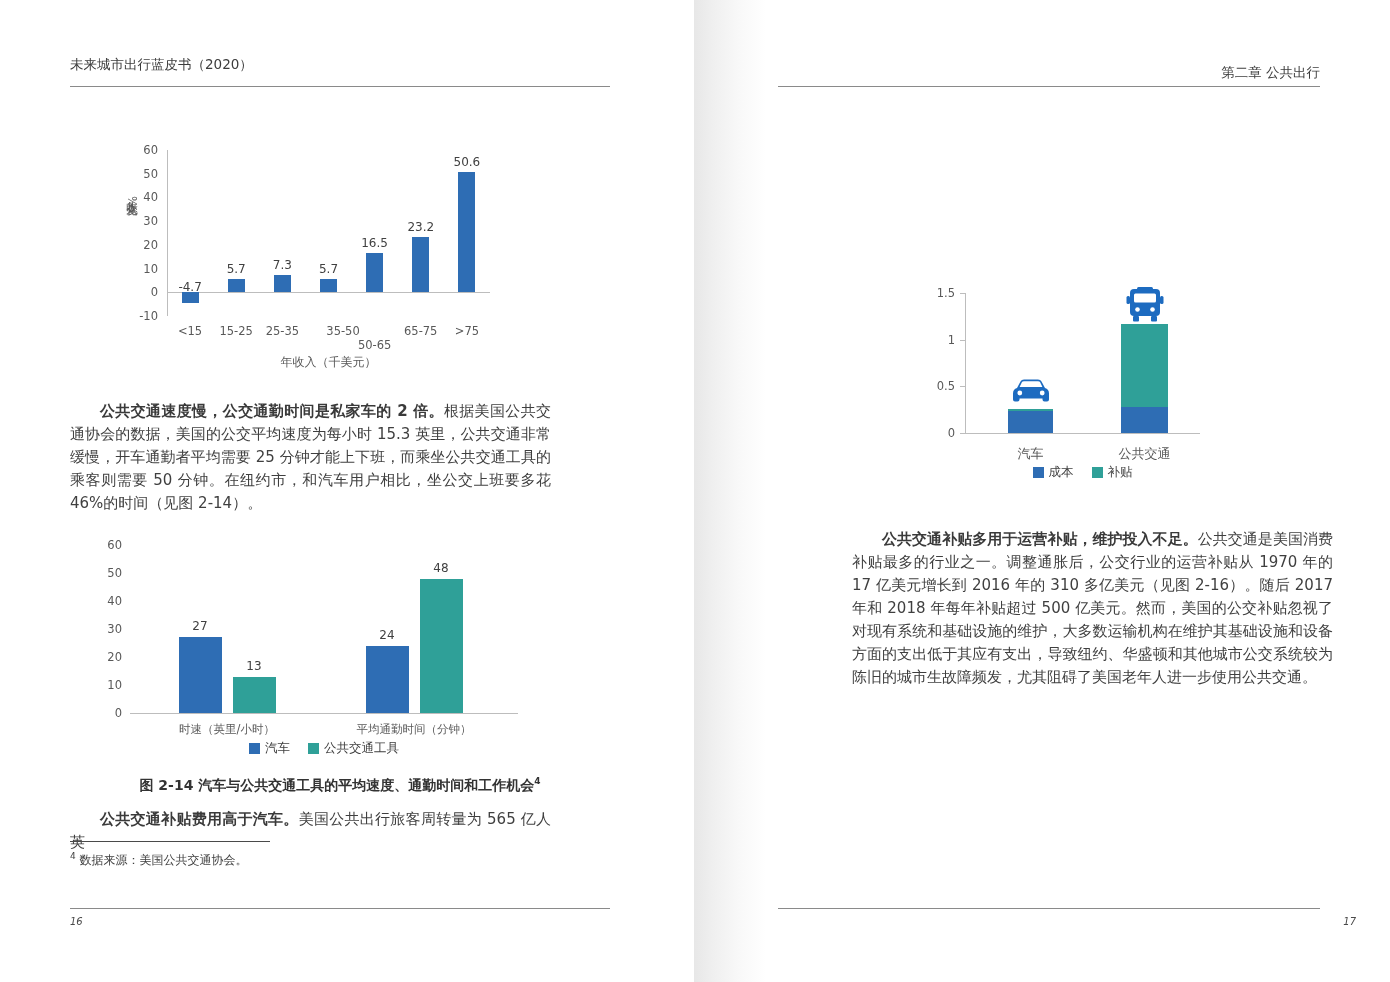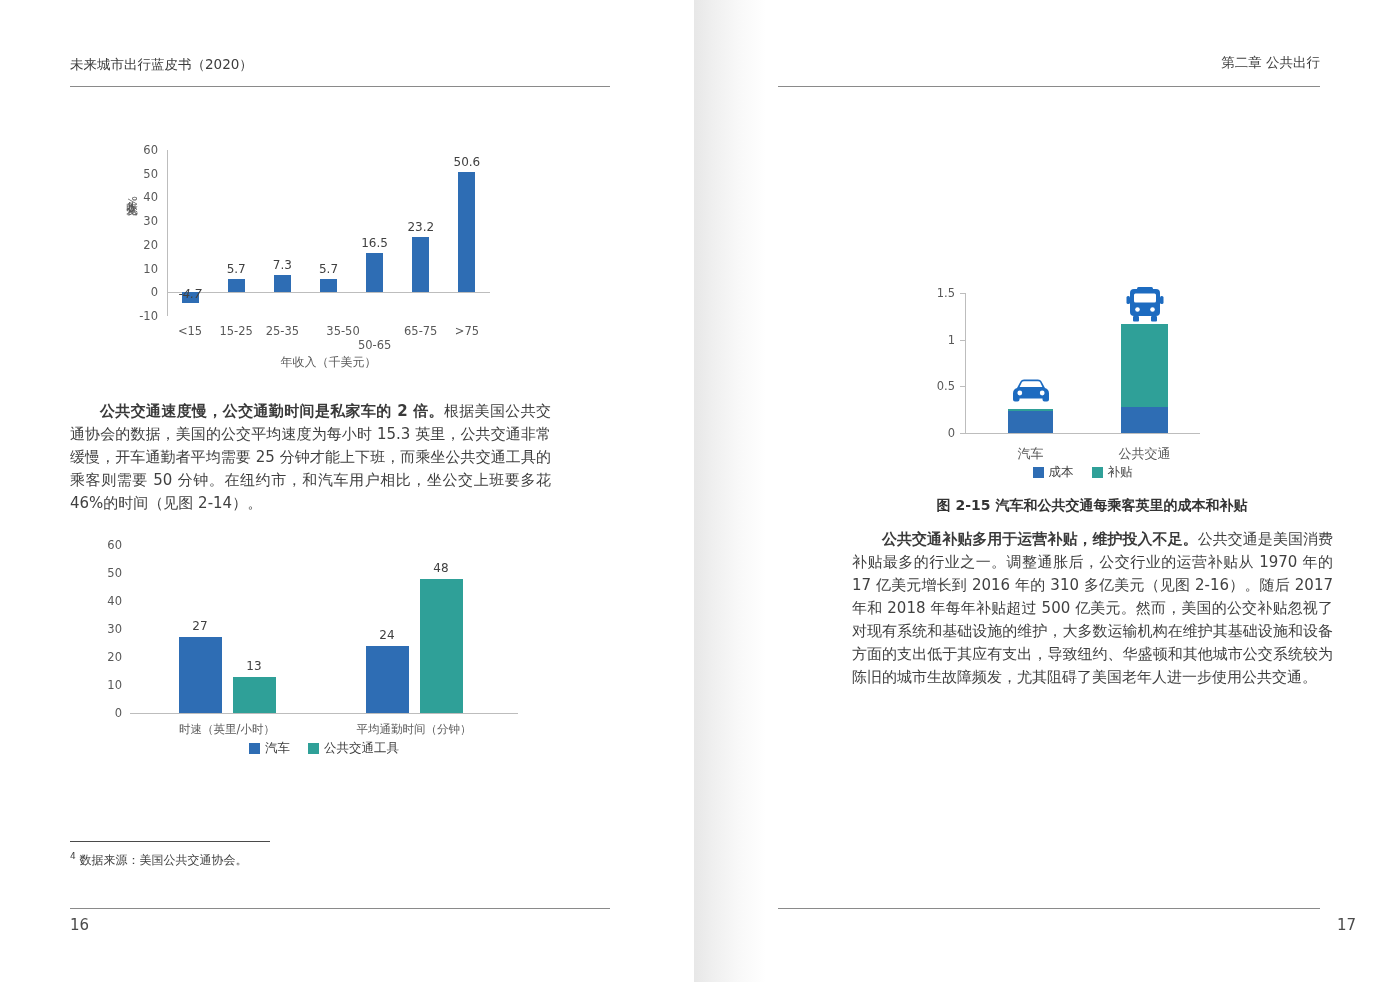--- a/index.html
+++ b/index.html
@@ -14,21 +14,21 @@
   .hdr-line{position:absolute;border-top:1px solid #8a8a8a;}
   .caption{position:absolute;font-weight:bold;font-size:14px;color:#333333;text-align:center;}
   .caption sup{font-size:9px;}
   p.body{position:absolute;margin:0;font-size:15px;line-height:23px;text-align:justify;color:#3f3f3f;}
   p.indent{text-indent:2em;}
   p.body b{font-weight:bold;color:#3a3a3a;}
   .fn-line{position:absolute;border-top:1px solid #4a4a4a;}
   .footnote{position:absolute;font-size:12px;color:#3f3f3f;}
   .footnote sup{font-size:9px;}
   .ftr-line{position:absolute;border-top:1px solid #8a8a8a;}
-  .pagenum{position:absolute;font-size:15px;color:#4a4a4a;}
+  .pagenum{position:absolute;font-size:10px;color:#4a4a4a;font-style:italic;}
   
   .chart{position:absolute;}
   .chart .bar{position:absolute;}
   .chart .ytick{position:absolute;font-size:11.5px;color:#595959;text-align:right;}
   .chart .xtick{position:absolute;font-size:11.5px;color:#595959;text-align:center;white-space:nowrap;}
   .chart .vlabel{position:absolute;font-size:12px;color:#404040;text-align:center;}
   .chart .vline{position:absolute;border-left:1px solid #bdbdbd;}
   .chart .hline{position:absolute;border-top:1px solid #bdbdbd;}
   .chart .tick{position:absolute;border-top:1px solid #bdbdbd;width:5px;}
   .chart .ylab{position:absolute;writing-mode:vertical-rl;text-orientation:mixed;font-size:11.5px;color:#595959;letter-spacing:1px;}
@@ -53,21 +53,21 @@
         <div class="ytick" style="left: 0px; top: 5px; width: 58px;">60</div>
         <div class="ytick" style="left: 0px; top: 28.7px; width: 58px;">50</div>
         <div class="ytick" style="left: 0px; top: 52.4px; width: 58px;">40</div>
         <div class="ytick" style="left: 0px; top: 76.1px; width: 58px;">30</div>
         <div class="ytick" style="left: 0px; top: 99.9px; width: 58px;">20</div>
         <div class="ytick" style="left: 0px; top: 123.6px; width: 58px;">10</div>
         <div class="ytick" style="left: 0px; top: 147.3px; width: 58px;">0</div>
         <div class="ytick" style="left: 0px; top: 171px; width: 58px;">-10</div>
         <div class="ylab" style="left: 24px; top: 54px;">收入变化%</div>
         <div class="bar" style="left: 81.6px; top: 154.3px; width: 17px; height: 11.1px; background: rgb(46, 109, 180);"></div>
-        <div class="vlabel" style="left: 67.1px; top: 149px; width: 46px; font-style: italic;">-4.7</div>
+        <div class="vlabel" style="left: 67.1px; top: 142px; width: 46px;">-4.7</div>
         <div class="xtick" style="left: 67px; top: 186px; width: 46.1px;">&lt;15</div>
         <div class="bar" style="left: 127.7px; top: 140.8px; width: 17px; height: 13.5px; background: rgb(46, 109, 180);"></div>
         <div class="vlabel" style="left: 113.2px; top: 123.8px; width: 46px;">5.7</div>
         <div class="xtick" style="left: 113.1px; top: 186px; width: 46.1px;">15-25</div>
         <div class="bar" style="left: 173.9px; top: 137px; width: 17px; height: 17.3px; background: rgb(46, 109, 180);"></div>
         <div class="vlabel" style="left: 159.4px; top: 120px; width: 46px;">7.3</div>
         <div class="xtick" style="left: 159.3px; top: 186px; width: 46.1px;">25-35</div>
         <div class="bar" style="left: 220px; top: 140.8px; width: 17px; height: 13.5px; background: rgb(46, 109, 180);"></div>
         <div class="vlabel" style="left: 205.5px; top: 123.8px; width: 46px;">5.7</div>
         <div class="xtick" style="left: 220px; top: 186px; width: 46.1px;">35-50</div>
@@ -108,33 +108,35 @@
           <div class="litem">
             <div class="sw" style="background: rgb(46, 109, 180);"></div>
             <div class="ltxt">汽车</div>
           </div>
           <div class="litem">
             <div class="sw" style="background: rgb(47, 160, 152);"></div>
             <div class="ltxt">公共交通工具</div>
           </div>
         </div>
       </div>
+    <div class="caption" style="left:70px;top:776px;width:540px;"><span>图 2-14 汽车与公共交通工具的平均速度、通勤时间和工作机会</span><sup>4</sup></div>
 
+    <p class="body indent" style="left:70px;top:808px;width:481px;"><b>公共交通补贴费用高于汽车。</b><span>美国公共出行旅客周转量为 565 亿人英</span></p>
 
     <div class="fn-line" style="left:70px;top:841px;width:200px;"></div>
     <div class="footnote" style="left:70px;top:851px;"><sup>4</sup> <span>数据来源：美国公共交通协会。</span></div>
 
     <div class="ftr-line" style="left:70px;top:908px;width:540px;"></div>
     <div class="pagenum" style="left:70px;top:916px;">16</div>
   </div>
 
   <div class="fold"></div>
 
   <div class="page page-right">
-    <div class="hdr" style="right:70px;top:54px;margin-left:44px;">第二章 公共出行</div>
+    <div class="hdr" style="right:70px;top:64px;margin-left:44px;">第二章 公共出行</div>
     <div class="hdr-line" style="left:8px;top:86px;width:542px;"></div>
 
 
     <div class="chart" id="chart15" style="left:160px;top:283px;width:300px;height:215px;">
         <div class="vline" style="left: 35px; top: 10px; height: 140px;"></div>
         <div class="hline" style="left: 35px; top: 150px; width: 235px;"></div>
         <div class="tick" style="left: 30px; top: 10px;"></div>
         <div class="ytick" style="left: 0px; top: 3px; width: 25px;">1.5</div>
         <div class="tick" style="left: 30px; top: 56.7px;"></div>
         <div class="ytick" style="left: 0px; top: 49.7px; width: 25px;">1</div>
@@ -169,20 +171,19 @@
           <div class="litem">
             <div class="sw" style="background: rgb(46, 109, 180);"></div>
             <div class="ltxt">成本</div>
           </div>
           <div class="litem">
             <div class="sw" style="background: rgb(47, 160, 152);"></div>
             <div class="ltxt">补贴</div>
           </div>
         </div>
       </div>
-    <div class="caption" style="left:82px;top:497px;width:480px;">图 2-15 汽车和公共交通每乘客英里的成本和补贴</div>
 
     <p class="body indent" style="left:82px;top:528px;width:481px;"><b>公共交通补贴多用于运营补贴，维护投入不足。</b><span>公共交通是美国消费补贴最多的行业之一。调整通胀后，公交行业的运营补贴从 1970 年的 17 亿美元增长到 2016 年的 310 多亿美元（见图 2-16）。随后 2017 年和 2018 年每年补贴超过 500 亿美元。然而，美国的公交补贴忽视了对现有系统和基础设施的维护，大多数运输机构在维护其基础设施和设备方面的支出低于其应有支出，导致纽约、华盛顿和其他城市公交系统较为陈旧的城市生故障频发，尤其阻碍了美国老年人进一步使用公共交通。</span></p>
 
     <div class="ftr-line" style="left:8px;top:908px;width:542px;"></div>
     <div class="pagenum" style="right:34px;top:916px;">17</div>
   </div>
 </div>
 
 </body></html>

